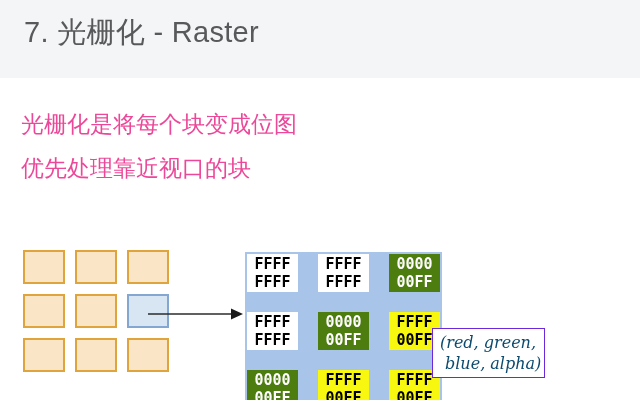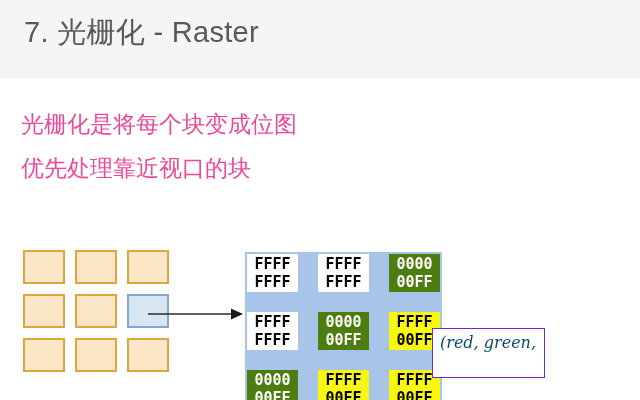--- a/index.html
+++ b/index.html
@@ -114,15 +114,16 @@
       <span>00FF</span>
     </div>
     <div class="hex-cell" data-bg="yellow">
       <span>FFFF</span>
       <span>00FF</span>
     </div>
   </div>
 
   <div class="label-box">
     <div class="label-line-1">(red, green,</div>
+    <div class="label-line-2">blue, alpha)</div>
   </div>
 
 </div>
 
 </body></html>

